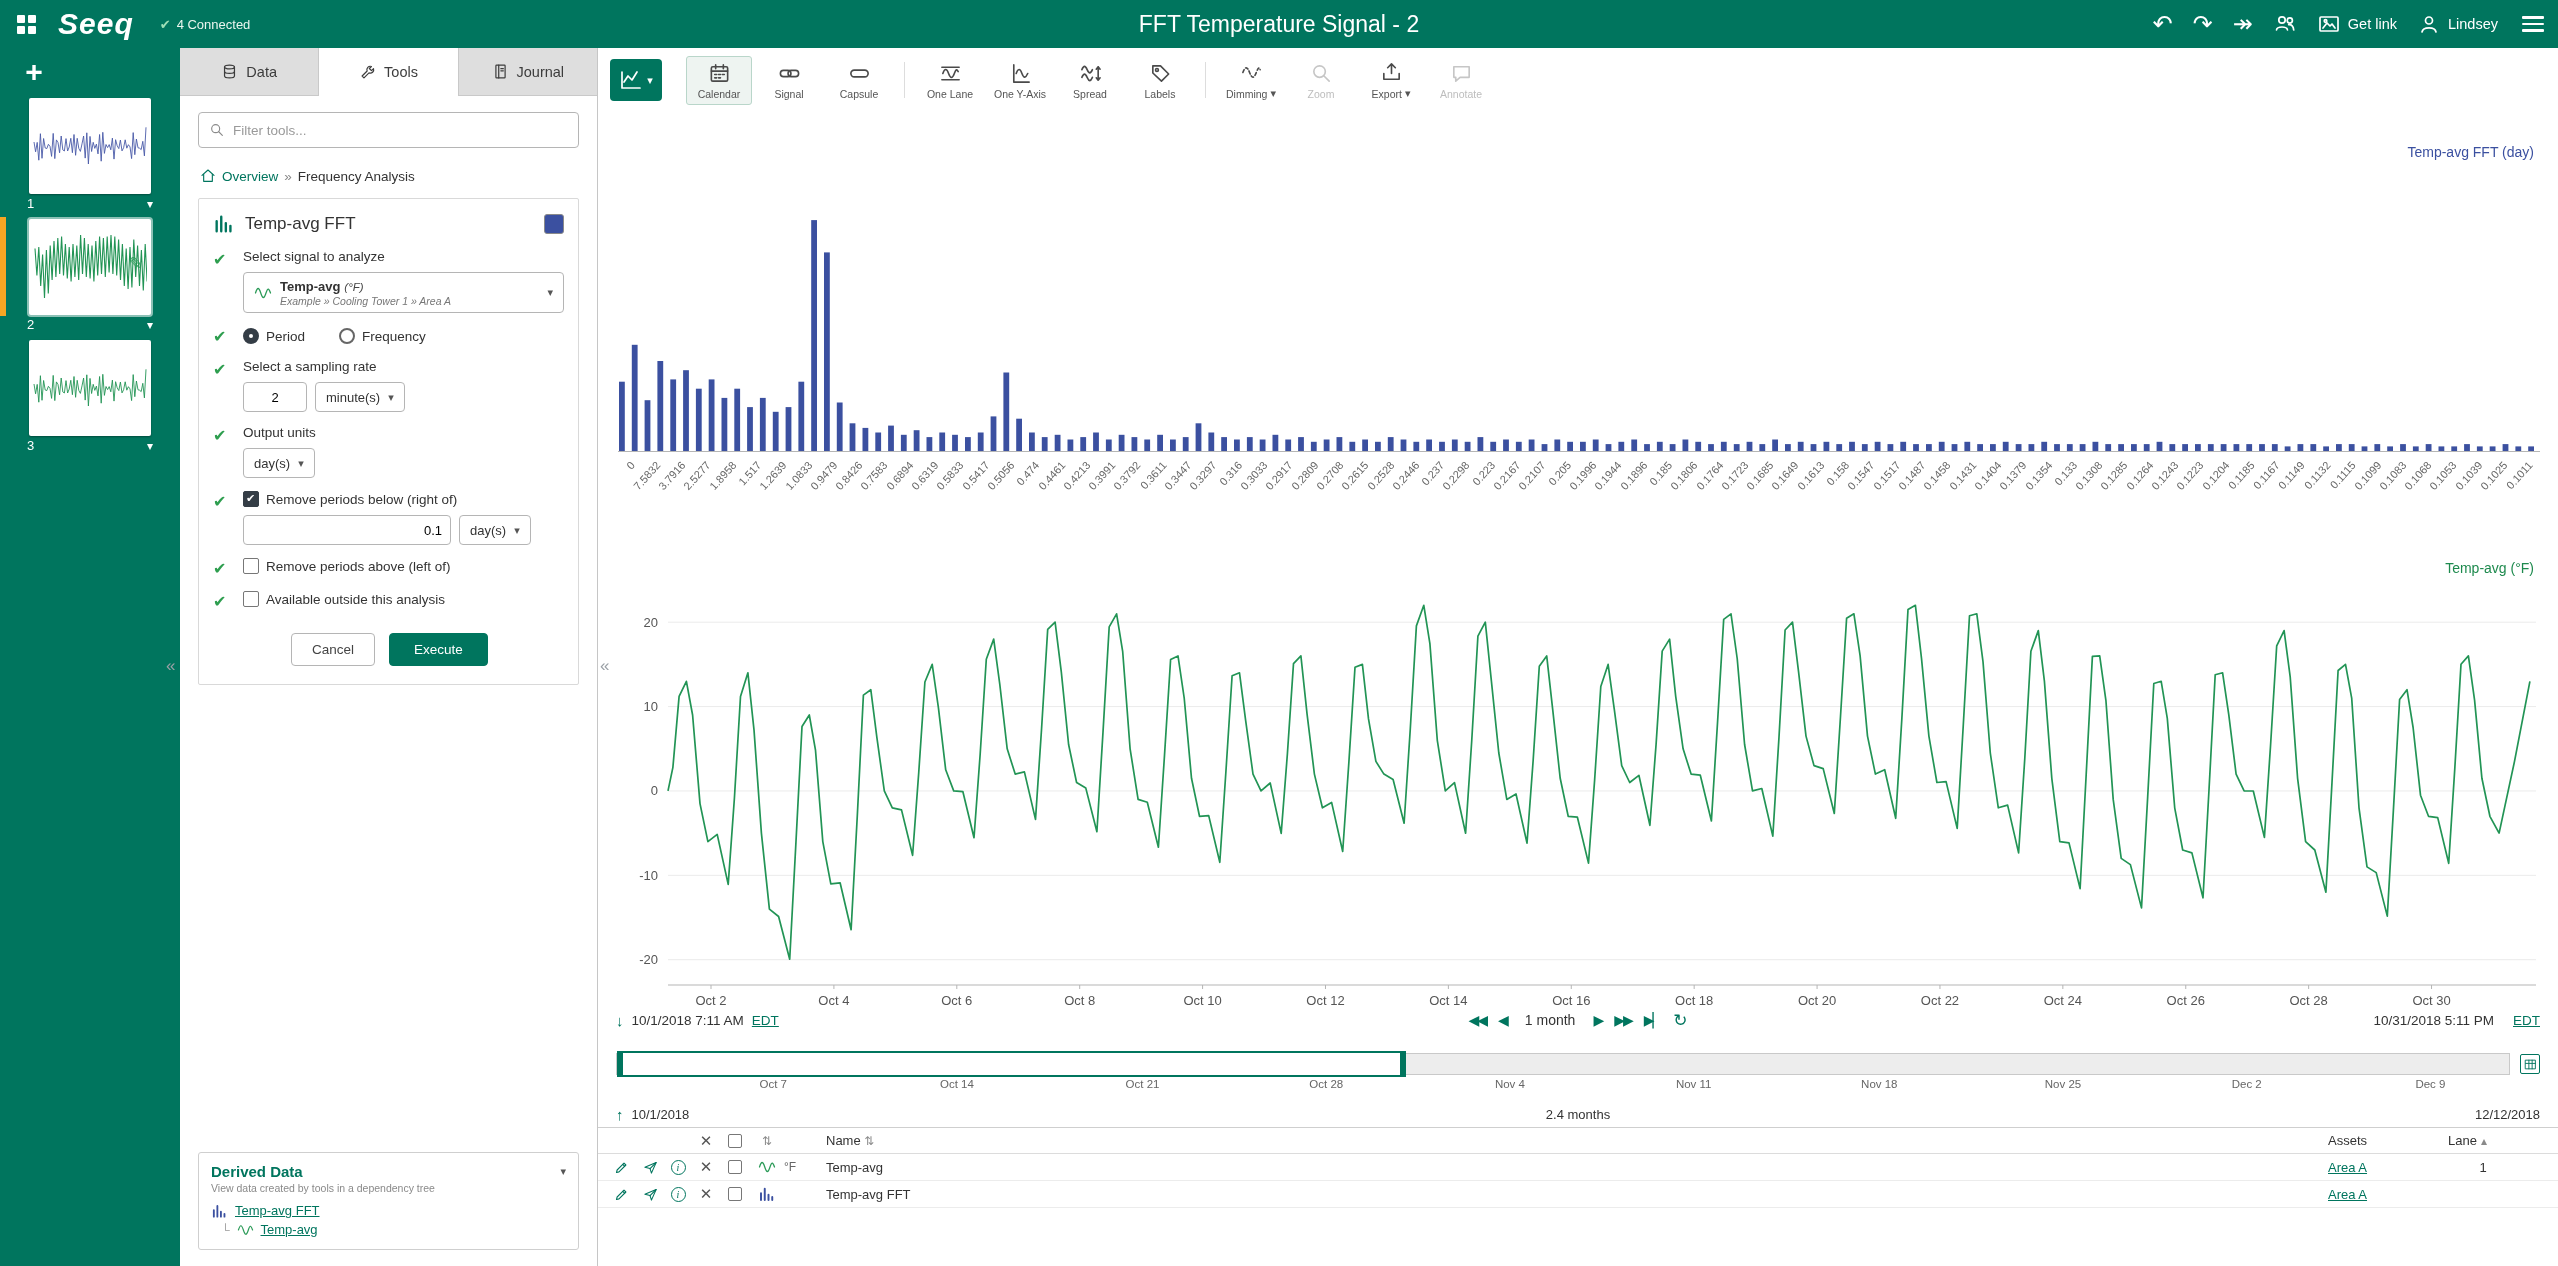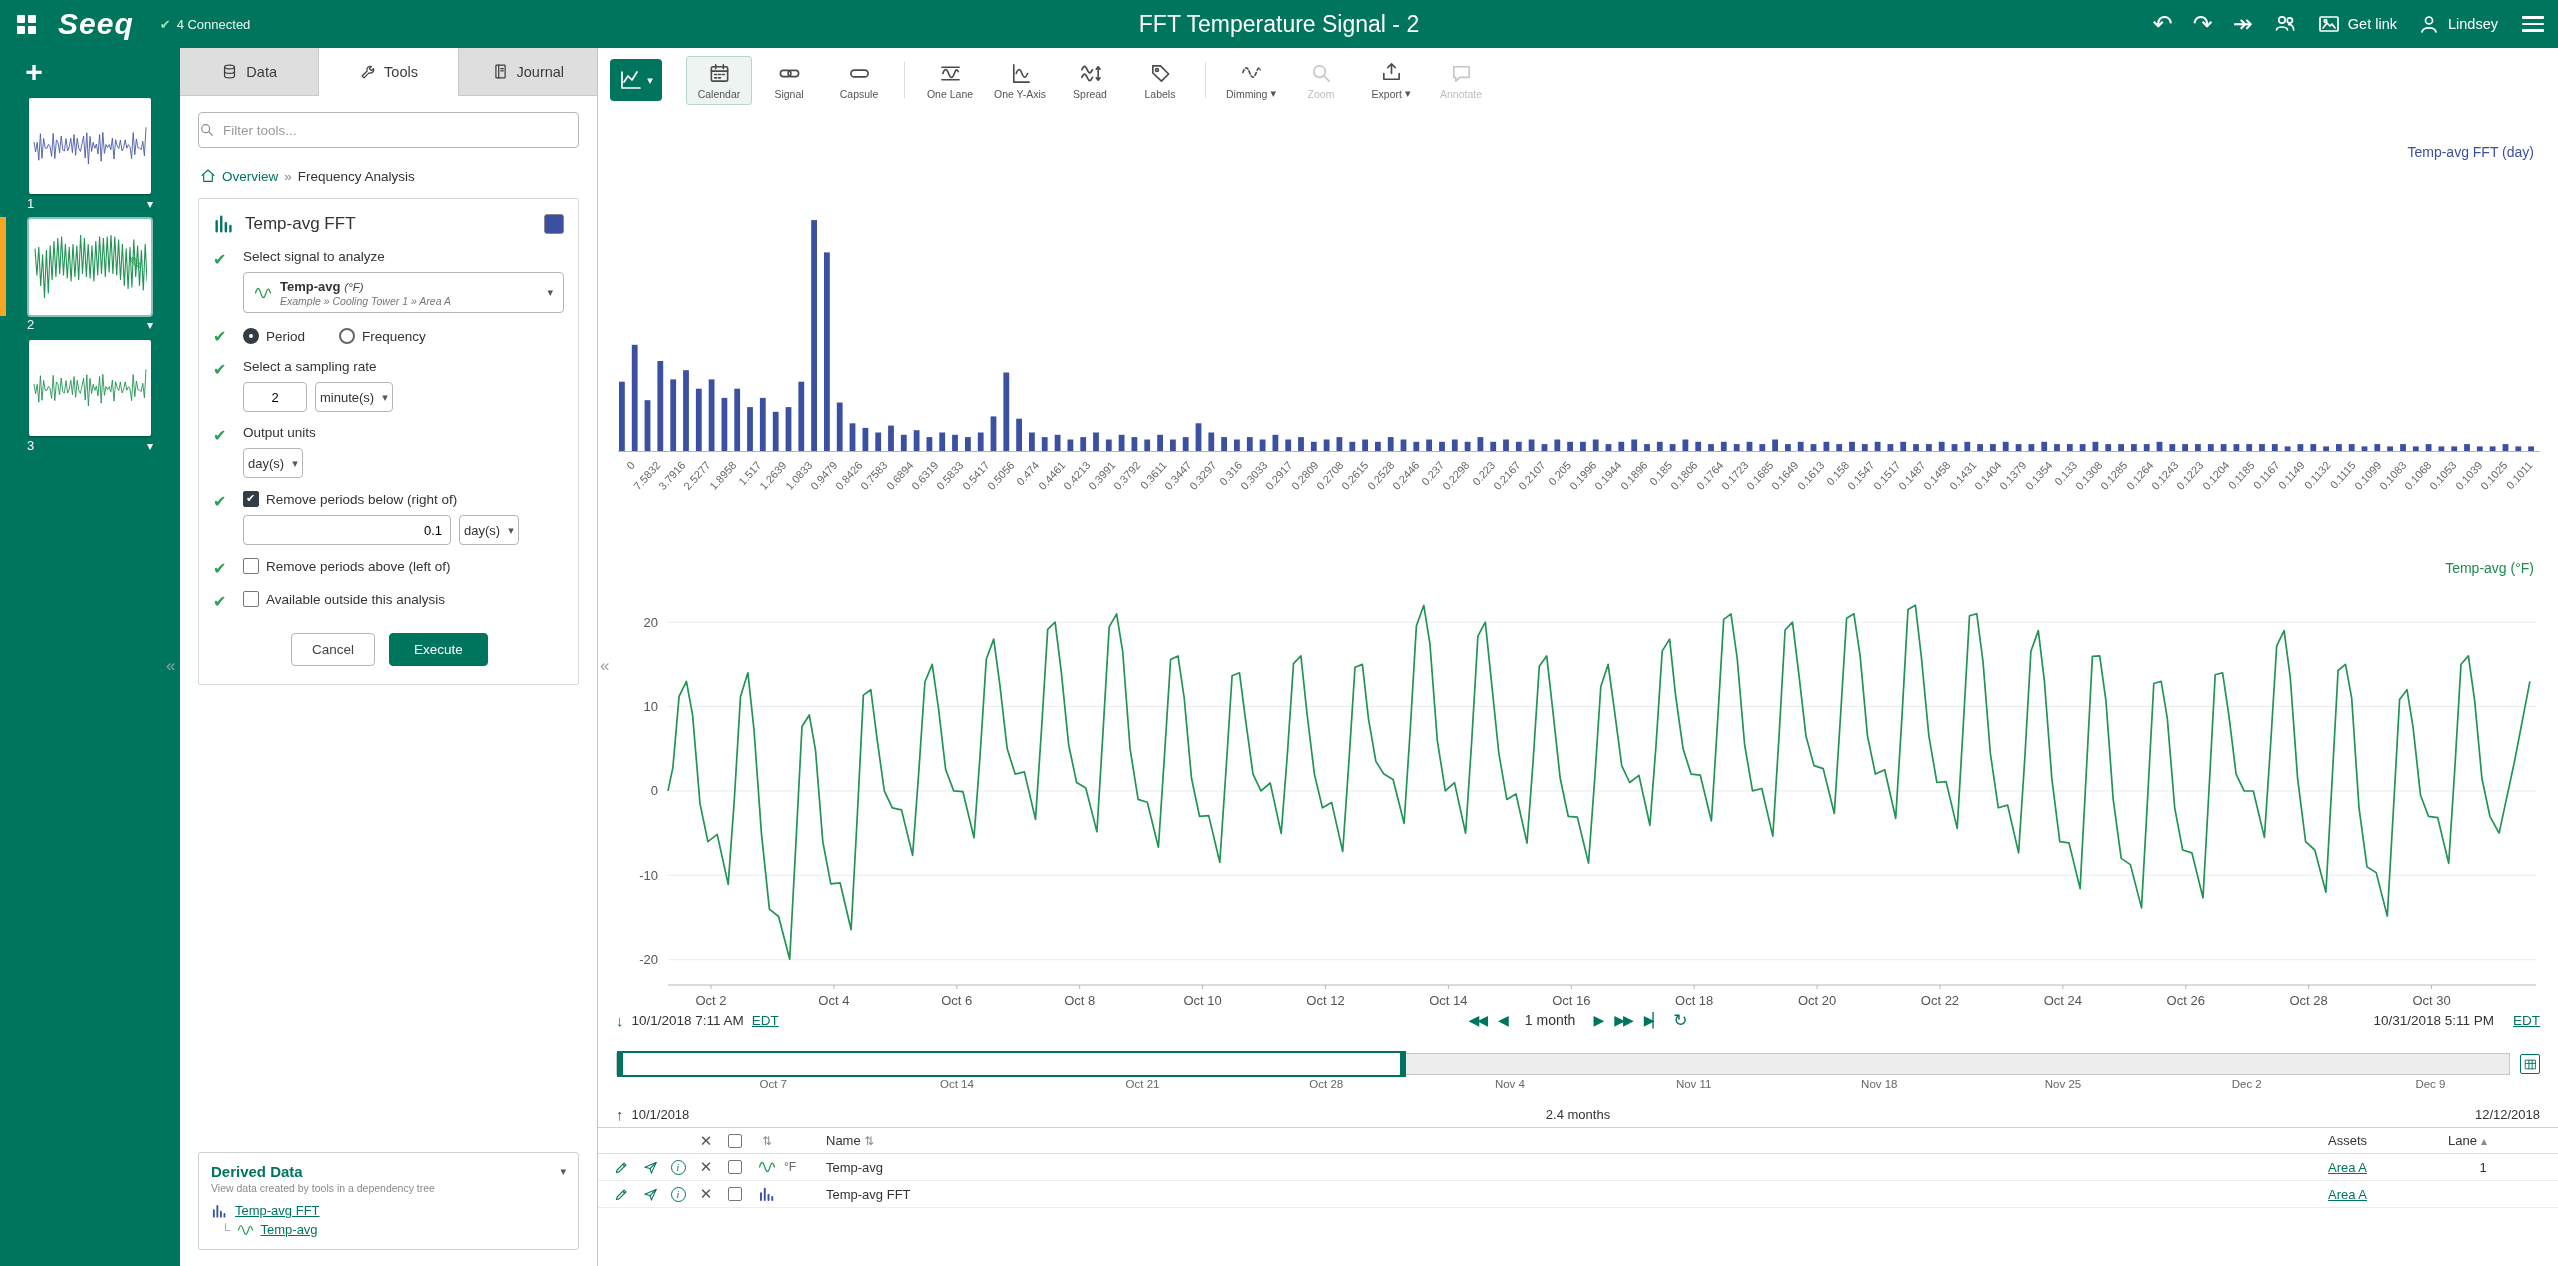--- a/index.html
+++ b/index.html
@@ -38,21 +38,21 @@
   .edit-scribble { position:absolute; right:8px; top:34px; color:#2a9a57; font-size:17px; }
 
   
   .tools { width:418px; flex:none; background:#fff; border-right:1px solid #c6c6c6; display:flex; flex-direction:column; }
   .tabs { display:flex; height:48px; flex:none; }
   .tab { flex:1; display:flex; align-items:center; justify-content:center; gap:8px; font-size:14.5px; color:#3c3c3c; background:#dedede; border-right:1px solid #c9c9c9; border-bottom:1px solid #c9c9c9; cursor:pointer; }
   .tab svg { width:17px; height:17px; }
   .tab.active { background:#fff; border-bottom:none; }
   .tab:last-child { border-right:none; }
   .tools-body { flex:1; display:flex; flex-direction:column; padding:16px 18px 14px; overflow:hidden; }
-  .filterbox { display:flex; align-items:center; border:1px solid #b5b5b5; border-radius:4px; height:36px; padding:0 0; gap:8px; color:#8a8a8a; }
+  .filterbox { display:flex; align-items:center; border:1px solid #b5b5b5; border-radius:4px; height:36px; padding:0 10px; gap:8px; color:#8a8a8a; }
   .filterbox svg { width:16px; height:16px; flex:none; }
   .filterbox input { border:none; outline:none; flex:1; font-size:13.5px; font-family:inherit; color:#333; }
   .filterbox input::placeholder { color:#9a9a9a; }
   .breadcrumb { margin:20px 2px 14px; font-size:13.5px; display:flex; align-items:center; gap:6px; }
   .breadcrumb svg { width:16px; height:16px; color:#00755e; }
   .bc-link { color:#00755e; cursor:pointer; }
   .bc-sep { color:#888; }
   .toolbox { border:1px solid #d9d9d9; border-radius:2px; padding:14px 14px 18px; }
   .tool-head { display:flex; align-items:center; gap:10px; margin-bottom:14px; }
   .tool-head svg { width:22px; height:22px; color:#00755e; }
@@ -71,21 +71,21 @@
   .caret { color:#555; font-size:11px; }
   .radios { display:flex; gap:34px; align-items:center; }
   .radio { display:flex; align-items:center; gap:7px; font-size:13.5px; cursor:pointer; }
   .rdot { width:16px; height:16px; border-radius:50%; border:2px solid #666; position:relative; background:#fff; }
   .radio.sel .rdot { border-color:#343d46; background:#343d46; }
   .radio.sel .rdot::after { content:""; position:absolute; left:4px; top:4px; width:4px; height:4px; border-radius:50%; background:#fff; }
   .inputrow { display:flex; gap:8px; align-items:center; margin-top:8px; }
   .numin { border:1px solid #b5b5b5; border-radius:4px; height:30px; padding:0 8px; font-size:13px; font-family:inherit; outline:none; }
   .numin.small { width:64px; text-align:center; }
   .numin.wide { width:208px; text-align:right; }
-  .unitsel { border:1px solid #b5b5b5; border-radius:4px; height:30px; display:flex; align-items:center; gap:8px; padding:0 4px; font-size:13px; cursor:pointer; background:#fff; }
+  .unitsel { border:1px solid #b5b5b5; border-radius:4px; height:30px; display:flex; align-items:center; gap:8px; padding:0 10px; font-size:13px; cursor:pointer; background:#fff; }
   .cbrow { display:flex; align-items:center; gap:7px; font-size:13.5px; cursor:pointer; }
   .cbox { width:16px; height:16px; border:1px solid #777; border-radius:2px; background:#fff; flex:none; position:relative; }
   .cbox.checked { background:#343d46; border-color:#343d46; }
   .cbox.checked::after { content:"✔"; color:#fff; font-size:11px; position:absolute; left:2px; top:0px; }
   .btnrow { display:flex; gap:14px; margin:22px 0 0 78px; }
   .btn { border-radius:4px; font-size:13.5px; padding:8px 20px; cursor:pointer; border:1px solid #b5b5b5; background:#fff; color:#444; font-family:inherit; }
   .btn.primary { background:#00755e; border-color:#00755e; color:#fff; padding:8px 24px; }
   .derived { margin:auto 0 2px; border:1px solid #cfcfcf; border-radius:3px; padding:10px 12px 12px; }
   .derived-head { display:flex; align-items:center; }
   .derived-title { font-size:15px; font-weight:bold; color:#00755e; flex:1; }

